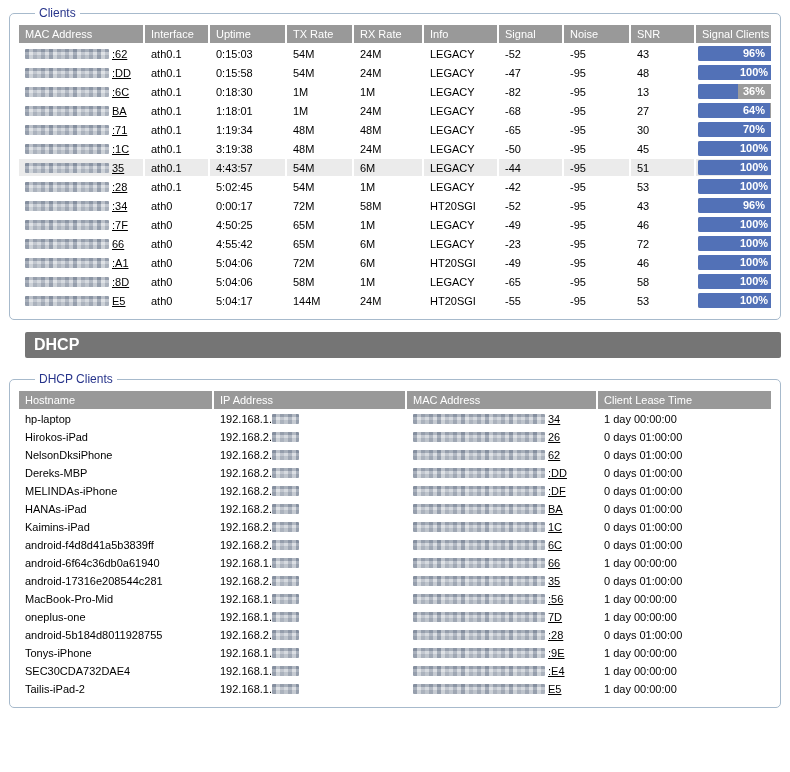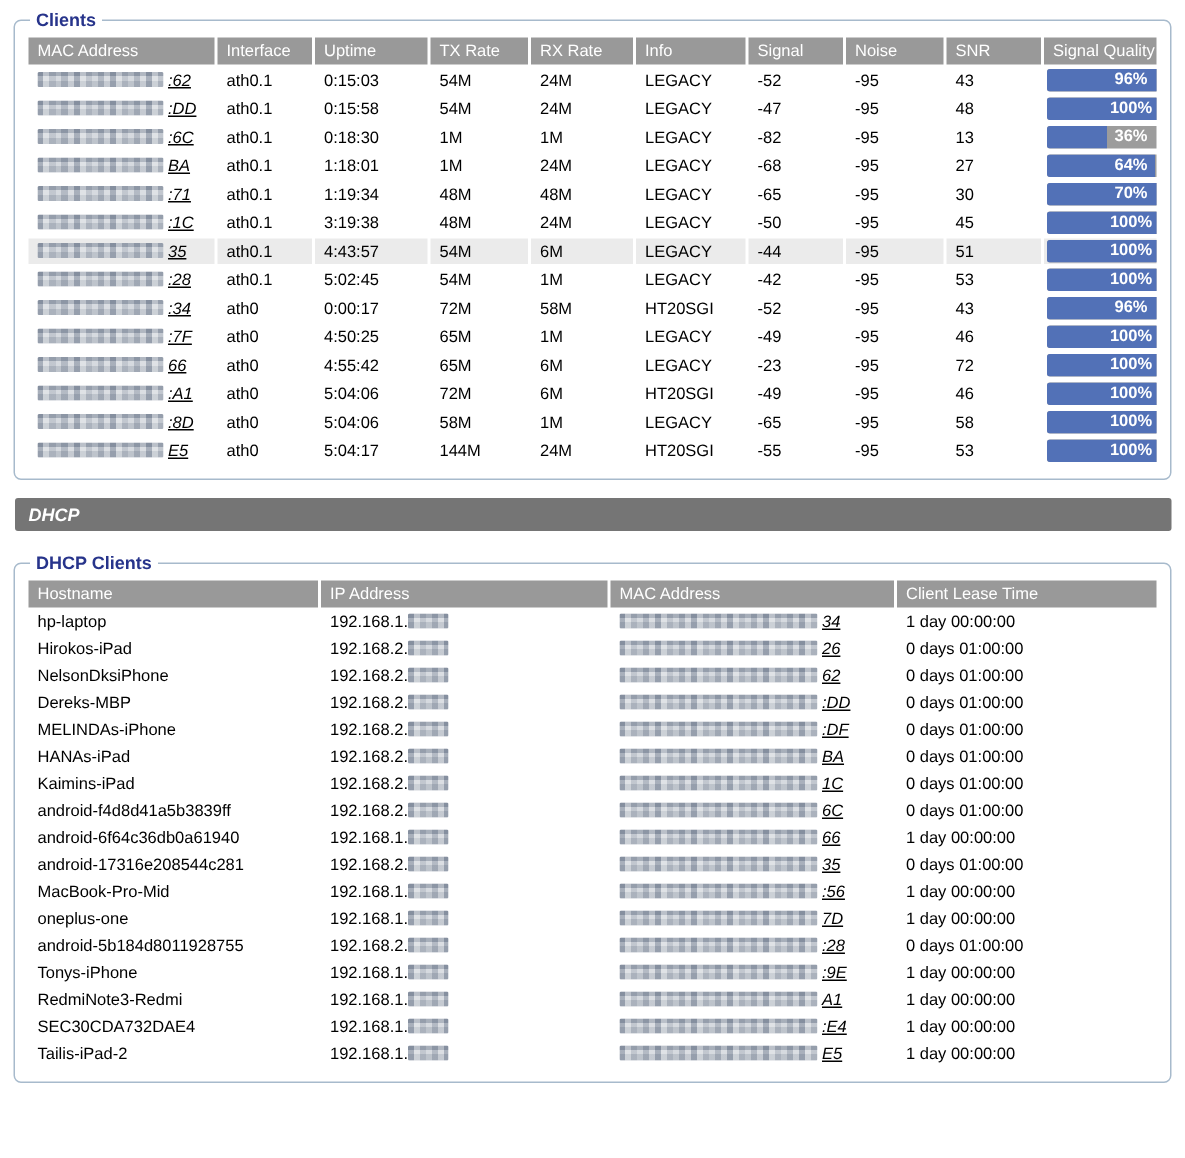--- a/index.html
+++ b/index.html
@@ -7,24 +7,24 @@
   .page { width:790px; box-sizing:border-box; padding:6px 9px 8px 9px; }
 
   fieldset.panel {
     border:1px solid var(--panel-border);
     border-radius:5px;
     margin:0 0 12px 0;
     padding:3px 7px 8px 7px;
   }
   legend {
     color:var(--legend-color);
-    font-weight:bold;
+    font-weight:normal;
     font-size:12px;
     padding:0 4px;
-    margin-left:3px;
+    margin-left:18px;
   }
 
   table.data { width:100%; border-collapse:separate; border-spacing:2px; table-layout:fixed; }
   table.data th {
     background:var(--table-header-bg);
     color:var(--table-header-text);
     font-weight:normal;
     text-align:left;
     padding:3px 6px;
     font-size:11px;
@@ -55,43 +55,42 @@
   .qcell { padding:1px 2px !important; }
   .qbar { position:relative; height:15px; width:112px; background:var(--quality-track); border-radius:2px; overflow:hidden; }
   .qfill { position:absolute; left:0; top:0; bottom:0; background:var(--accent); }
   .qlabel { position:absolute; left:0; right:0; top:0; text-align:center; color:#fff; font-weight:bold; font-size:11px; line-height:15px; }
 
   
   .section-bar {
     background:var(--section-bar-bg);
     color:var(--section-bar-text);
     font-weight:bold;
-    font-size:12px;
+    font-size:16px;
     padding:4px 9px;
-    margin:2px 0 14px 1px;
+    margin:2px 0 14px 16px;
     border-radius:2px;
-    font-style:italic;
   }
 
   
   .pixelated {
     display:inline-block;
     height:10px;
     vertical-align:-1px;
     border-radius:1px;
     background:
       repeating-linear-gradient(90deg, rgba(70,85,110,0.30) 0 4px, rgba(255,255,255,0.28) 4px 8px, rgba(70,85,110,0.12) 8px 12px, rgba(255,255,255,0.08) 12px 16px, rgba(70,85,110,0.22) 16px 20px, rgba(255,255,255,0.18) 20px 24px),
       repeating-linear-gradient(180deg, rgba(60,75,100,0.28) 0 3px, rgba(255,255,255,0.22) 3px 6px, rgba(60,75,100,0.10) 6px 10px),
       #c7ccd3;
   }
   .px-mac { width:84px; margin-right:3px; }
   .px-ip { width:27px; }
   .px-mac-long { width:132px; margin-right:3px; }
 
-  .mac-link { text-decoration:underline; color:#000; cursor:pointer;font-style:italic; }
+  .mac-link { text-decoration:underline; color:#000; cursor:pointer; }
 </style>
 </head>
 <body>
 
 <div class="page">
 
   <fieldset class="panel">
     <legend>Clients</legend>
     <table class="data clients-table">
       <thead>
@@ -107,21 +106,21 @@
   <th>RX Rate</th>
 
   <th>Info</th>
 
   <th>Signal</th>
 
   <th>Noise</th>
 
   <th>SNR</th>
 
-  <th>Signal Quality</th>
+  <th>Signal Clients</th>
 </tr>
       </thead>
       <tbody>
   <tr>
     <td>
       <span class="pixelated px-mac"></span><span class="mac-link">:62</span>
     </td>
     <td>ath0.1</td>
     <td>0:15:03</td>
     <td>54M</td>
@@ -570,30 +569,20 @@
     <td>
       <span>192.168.1.</span><span class="pixelated px-ip"></span>
     </td>
     <td>
       <span class="pixelated px-mac-long"></span><span class="mac-link">:9E</span>
     </td>
     <td>1 day 00:00:00</td>
   </tr>
 
 
-  <tr>
-    <td>RedmiNote3-Redmi</td>
-    <td>
-      <span>192.168.1.</span><span class="pixelated px-ip"></span>
-    </td>
-    <td>
-      <span class="pixelated px-mac-long"></span><span class="mac-link">A1</span>
-    </td>
-    <td>1 day 00:00:00</td>
-  </tr>
 
 
   <tr>
     <td>SEC30CDA732DAE4</td>
     <td>
       <span>192.168.1.</span><span class="pixelated px-ip"></span>
     </td>
     <td>
       <span class="pixelated px-mac-long"></span><span class="mac-link">:E4</span>
     </td>

